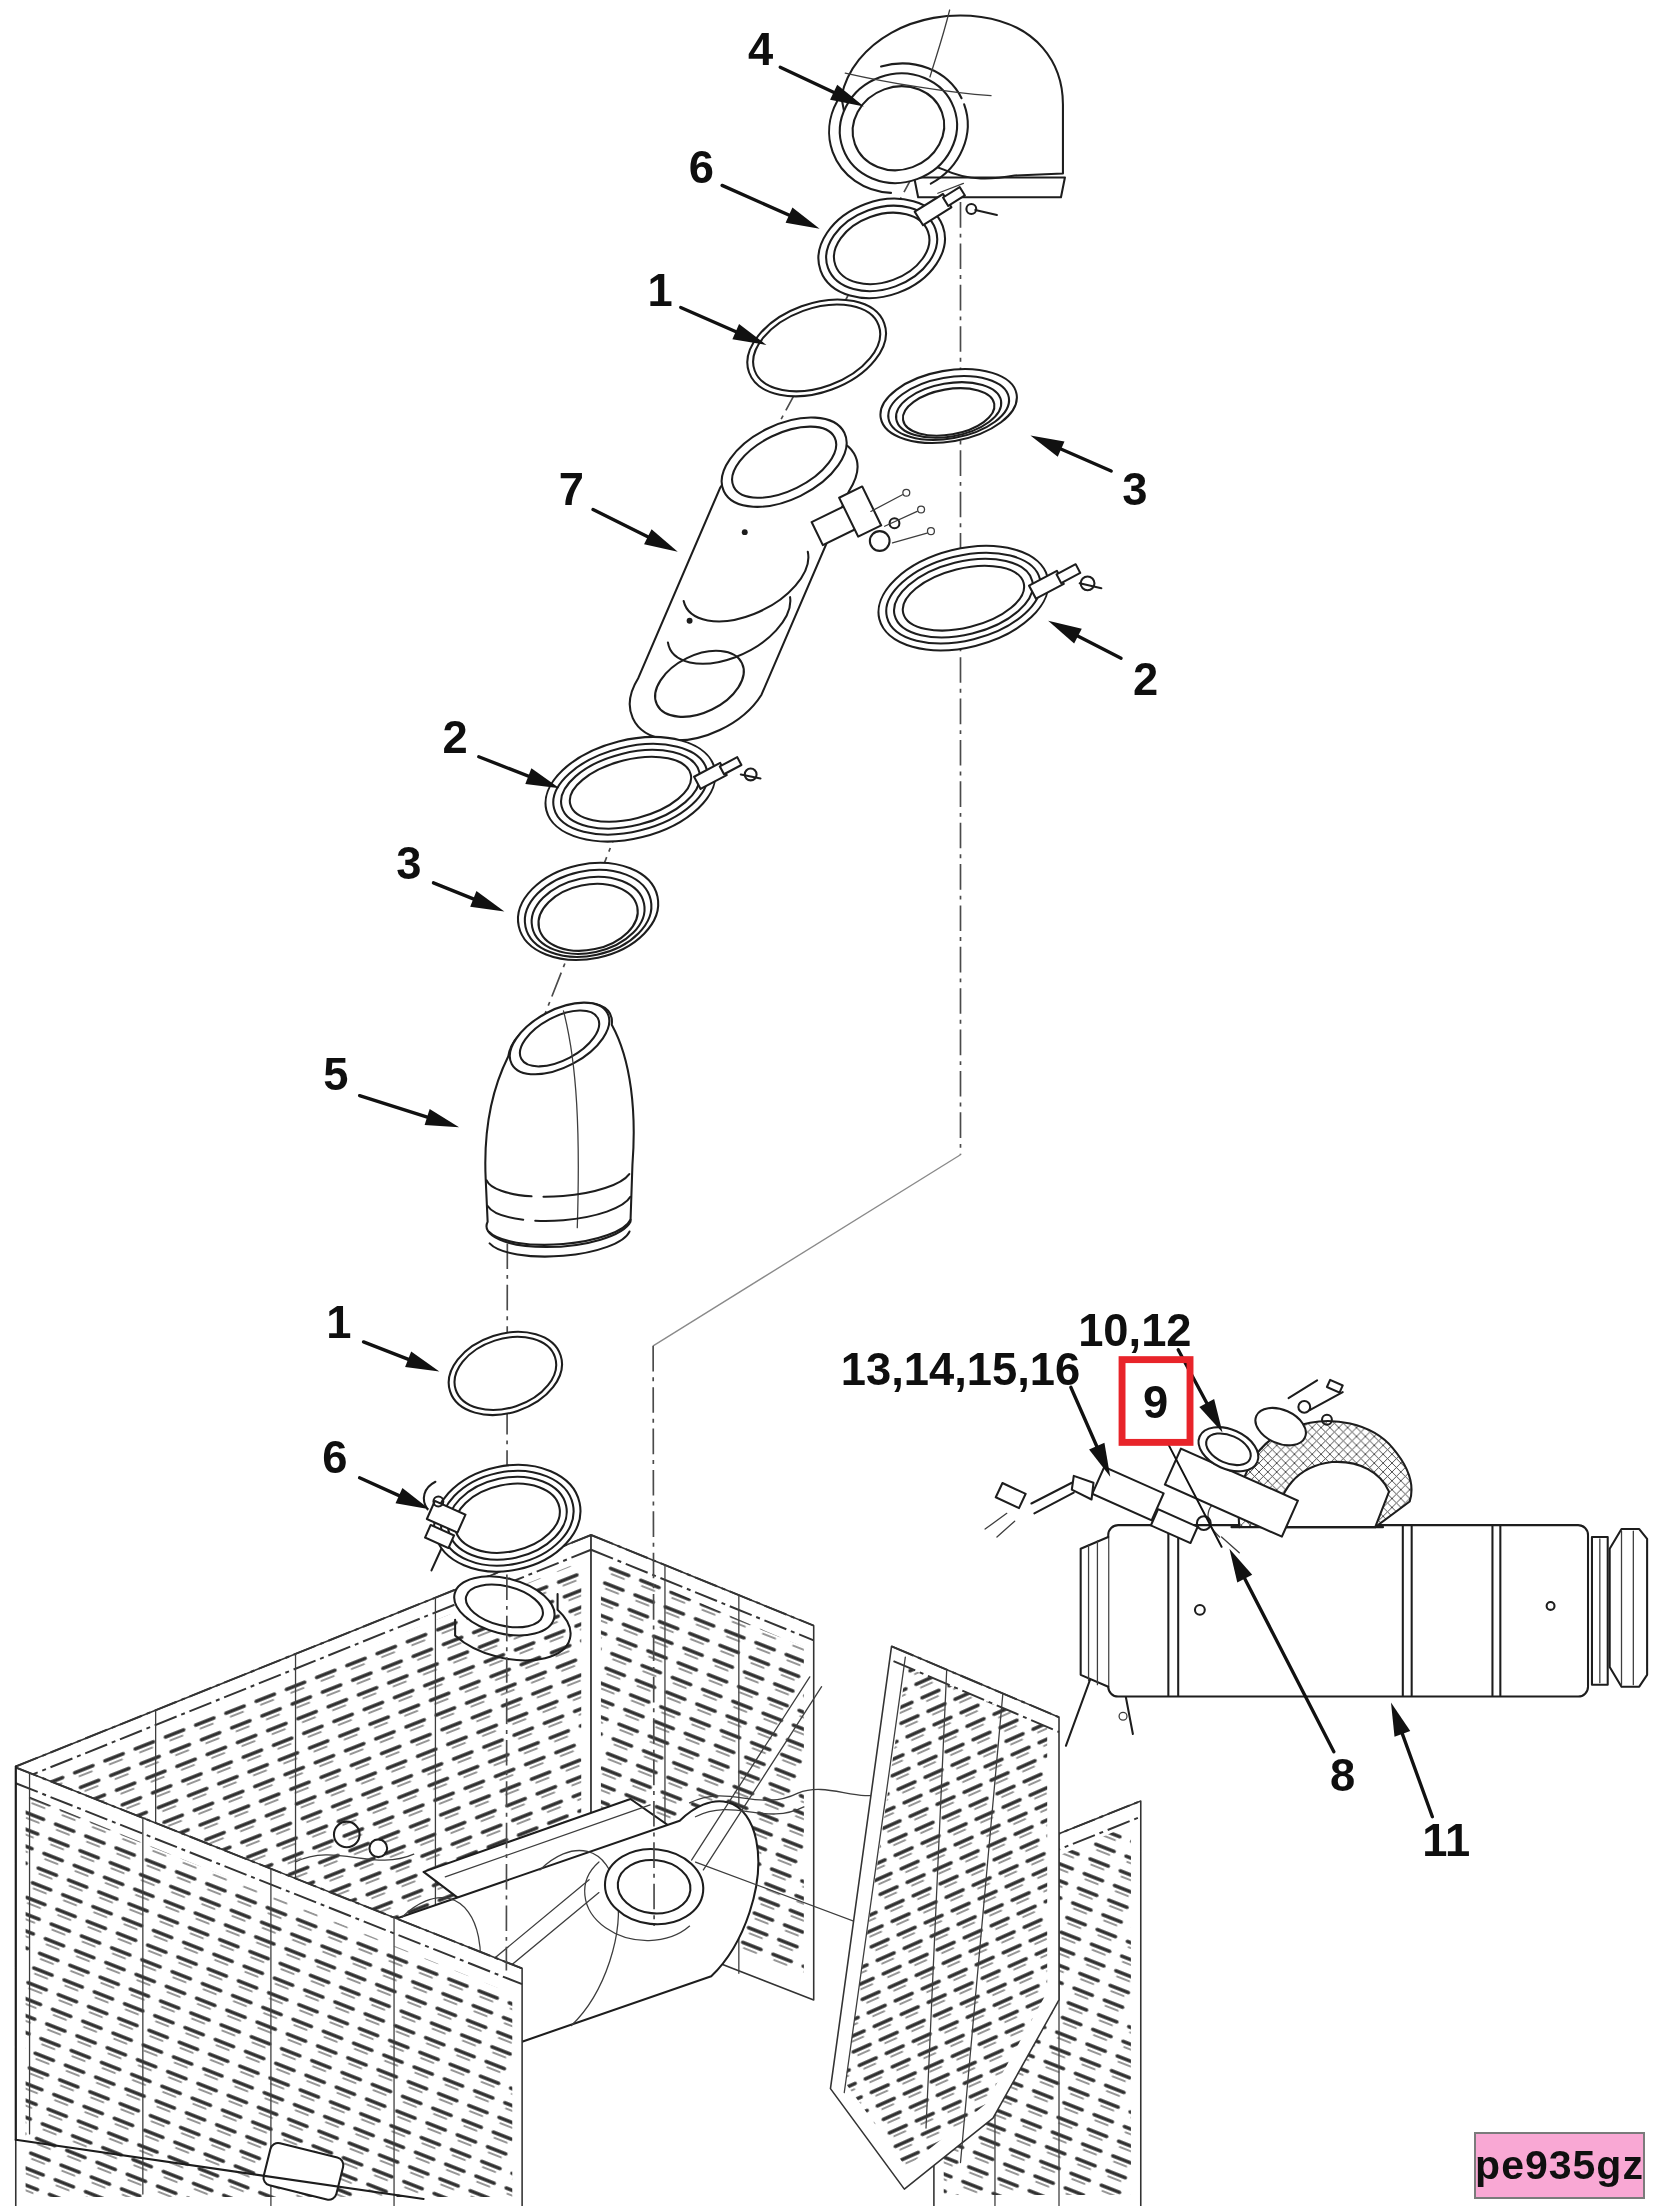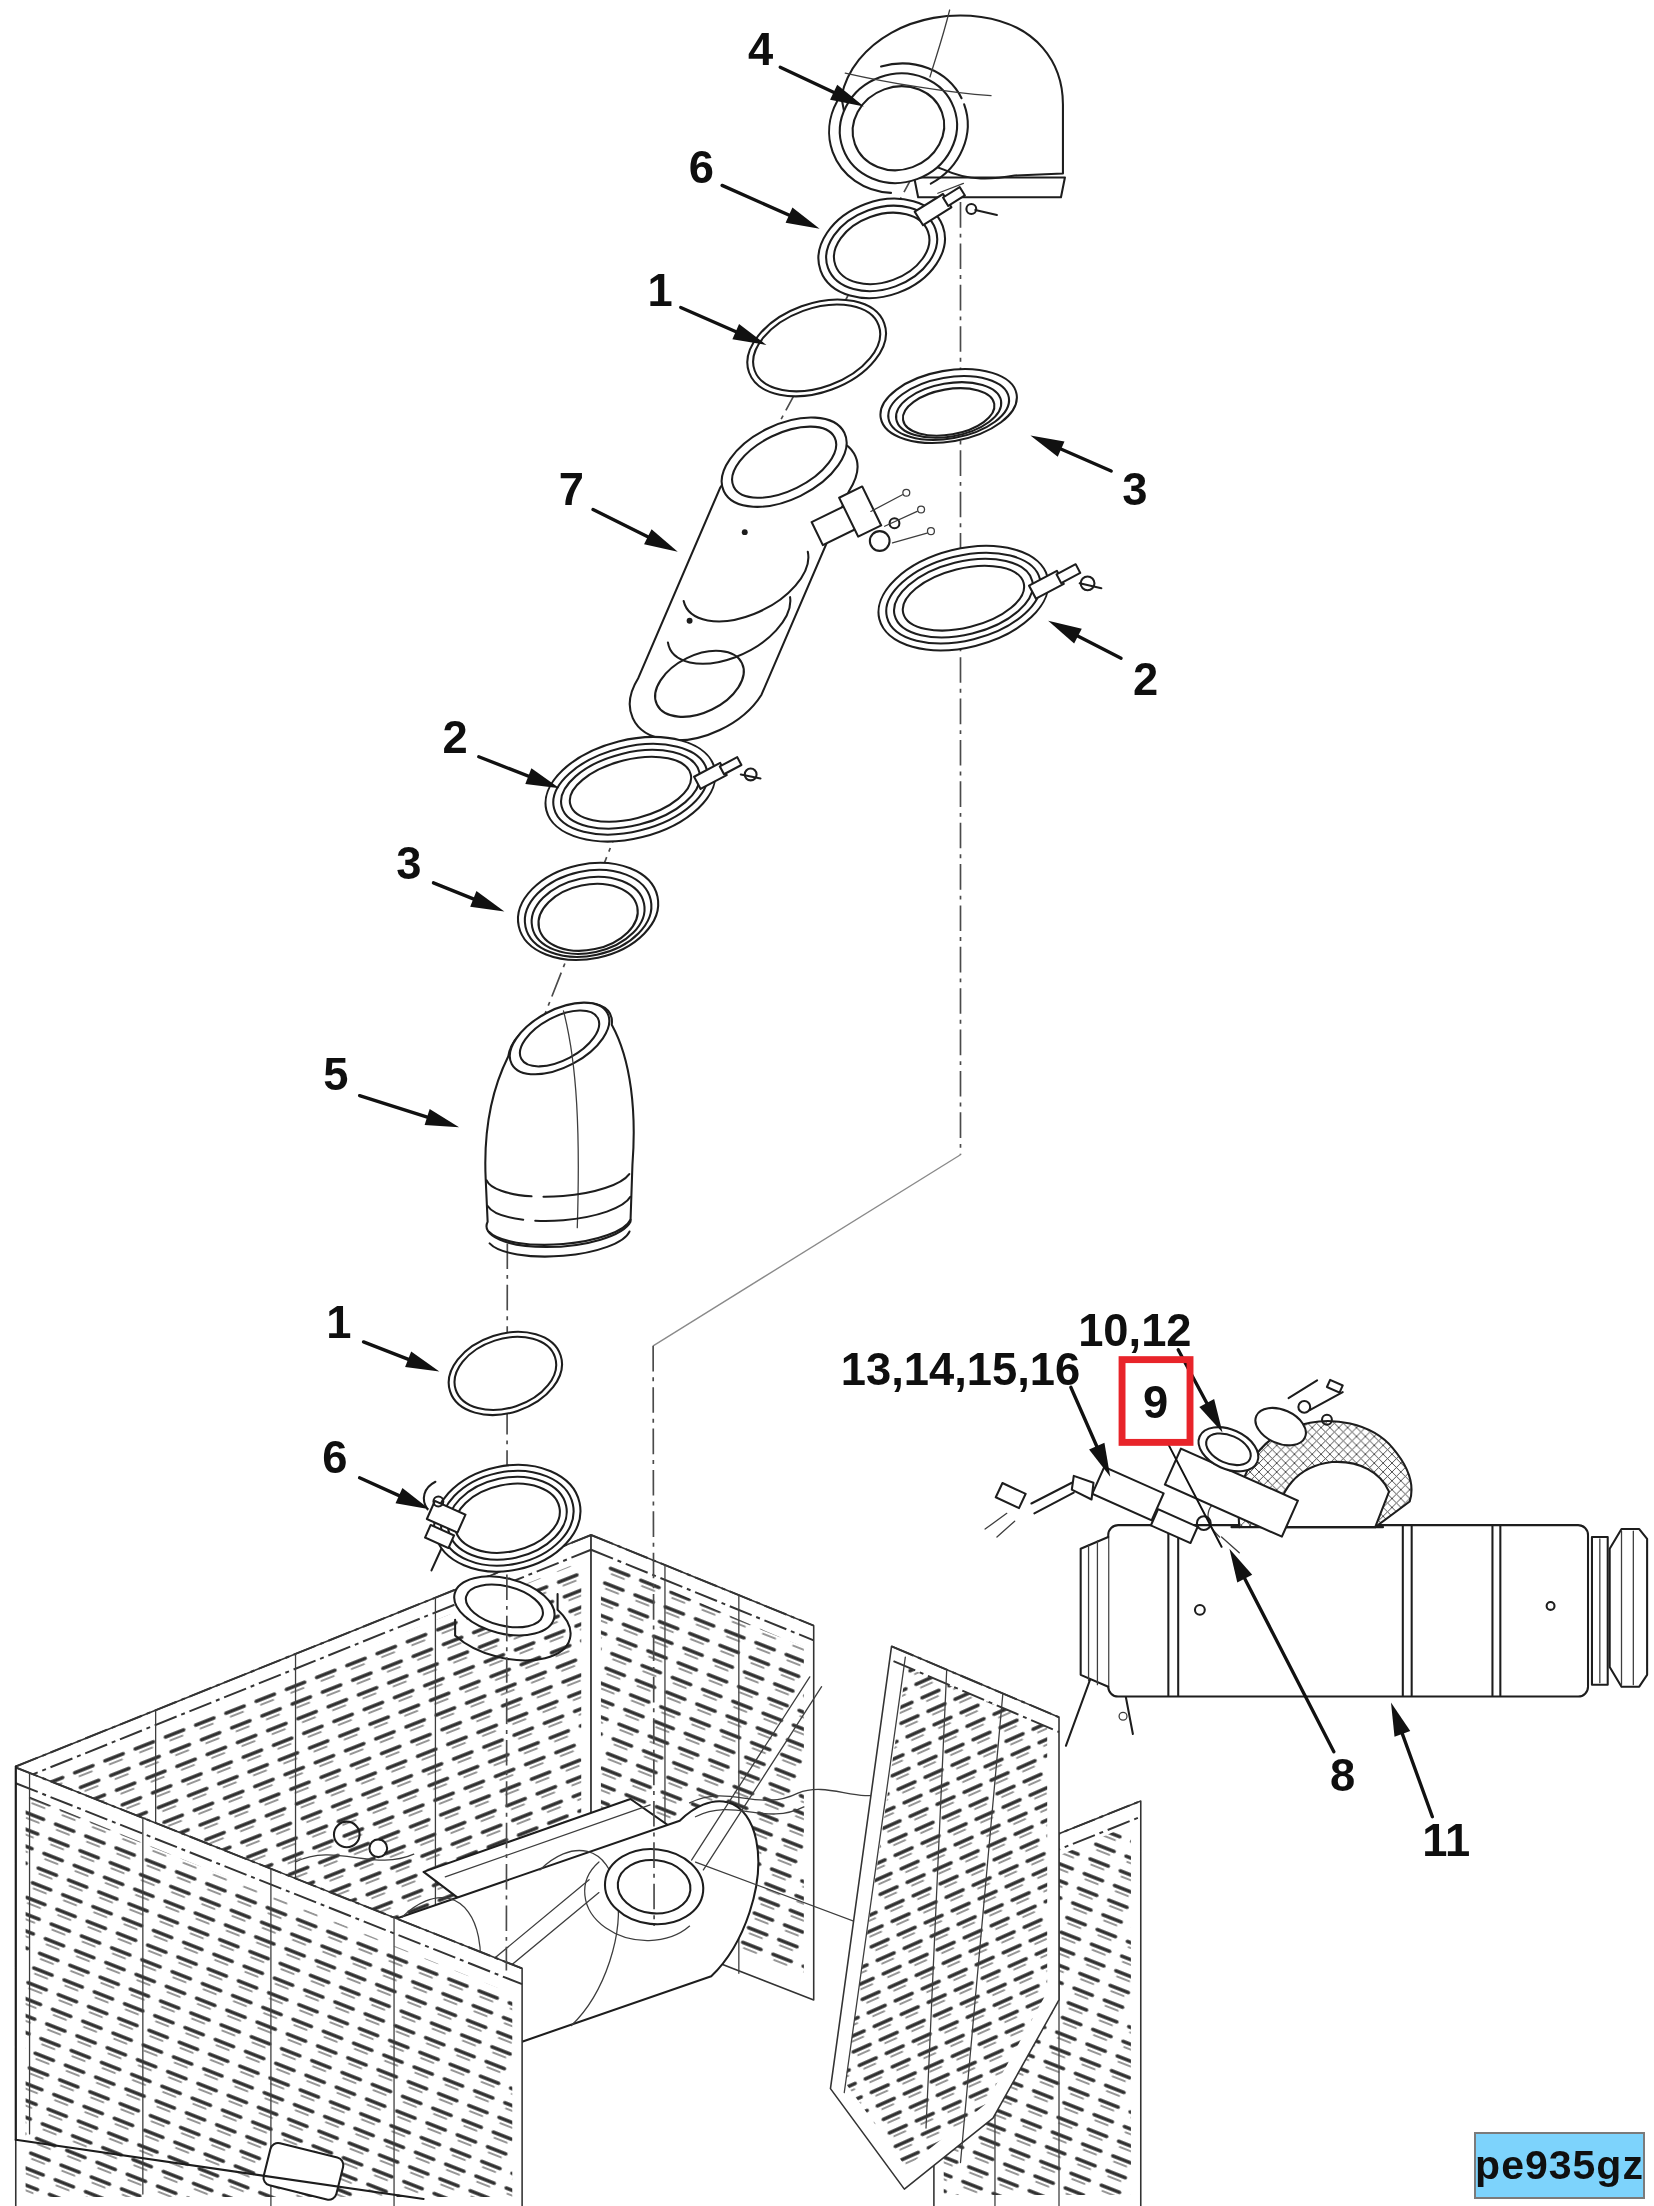--- a/index.html
+++ b/index.html
@@ -12,21 +12,21 @@
   .cl{fill:none;stroke:#4a4a4a;stroke-width:1.7;stroke-dasharray:26 6 4 6}
   .cl2{fill:none;stroke:#8a8a8a;stroke-width:1.4}
   .wl{fill:none;stroke:#333;stroke-width:1.6;stroke-linejoin:round}
   .rim{fill:none;stroke:#333;stroke-width:2;stroke-dasharray:24 5 4 5}
   .wfill{fill:#fff}
   .callout-text{font-weight:700;font-size:46px;fill:#0f0f0f;text-anchor:middle}
   .leader{stroke:#111;fill:none;stroke-linecap:round}
   .ah{fill:#111;stroke:none}
   .hlbox{fill:none;stroke:var(--hl,#e8242a);stroke-width:7}
   .code-box{position:absolute;left:1474px;top:2132px;width:167px;height:63px;
-    border:2px solid #7b7b7b;background:#7dd3fc;display:flex;align-items:center;
+    border:2px solid #7b7b7b;background:#f9a8d4;display:flex;align-items:center;
     justify-content:center;font-weight:700;font-size:41px;color:#101010;letter-spacing:1px}
 </style>
 </head>
 <body>
 
 <div class="page">
 <svg width="1655" height="2207" viewBox="0 0 1680 2240">
   <defs>
     <pattern id="lvA" width="33" height="16" patternUnits="userSpaceOnUse" patternTransform="rotate(-21.5)">
       <rect width="33" height="16" fill="#ffffff"></rect>

